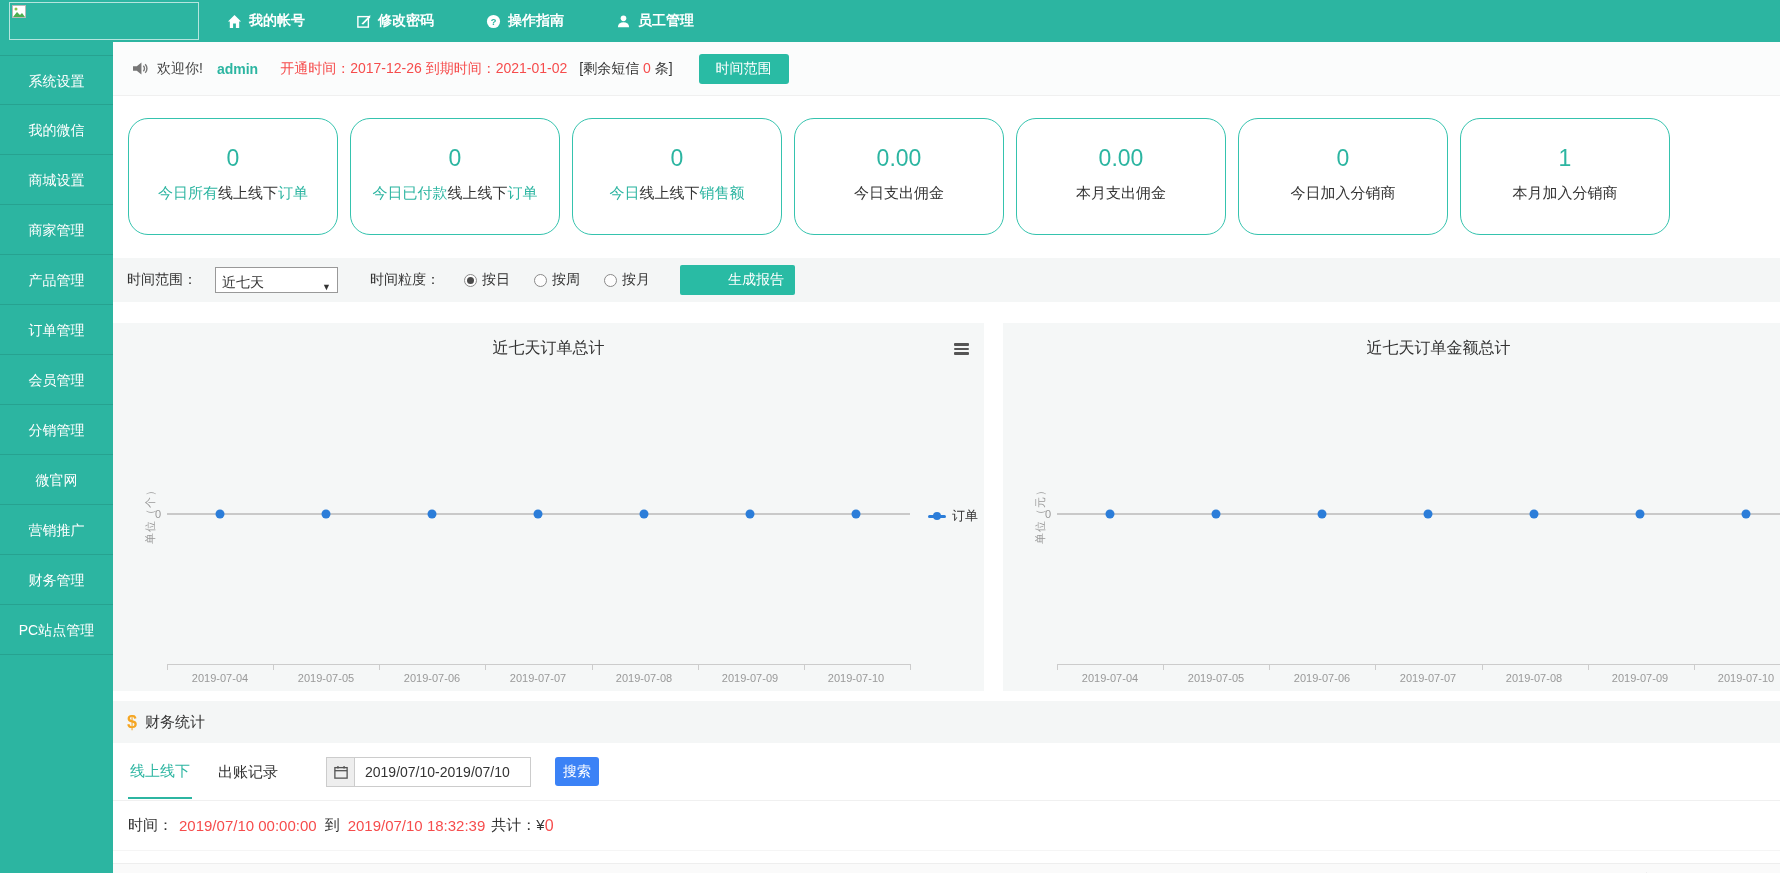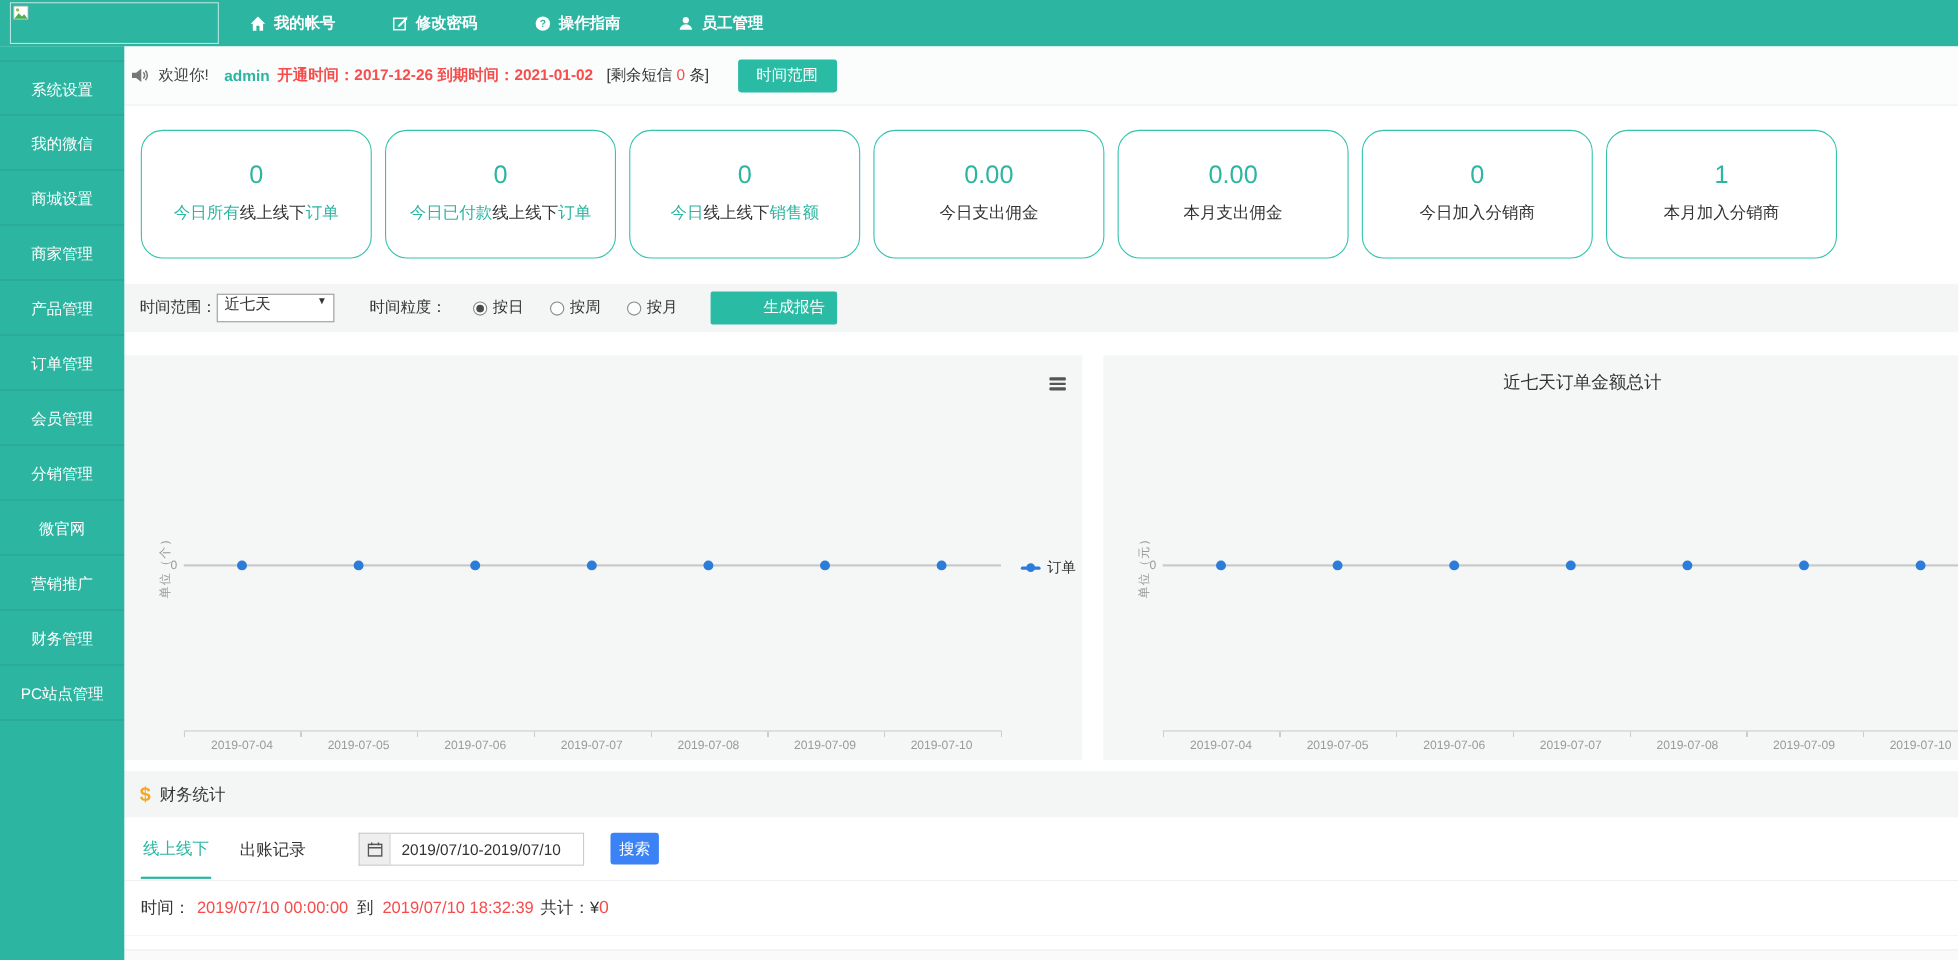--- a/index.html
+++ b/index.html
@@ -18,43 +18,43 @@
   
   .sidebar { position:absolute; left:0; top:42px; width:113px; height:831px; background:#2cb5a1; z-index:20; }
   .side-item { height:50px; line-height:50px; text-align:center; color:#fff; font-size:14px;
     border-bottom:1px solid rgba(0,0,0,.10); cursor:pointer; }
   .sidebar .side-item:first-child { border-top:1px solid rgba(0,0,0,.10); margin-top:13px; }
 
   
   .main { position:absolute; left:113px; top:42px; width:1667px; height:831px; background:#fff; }
 
   .welcome-bar { height:54px; background:#fbfcfc; border-bottom:1px solid #f0f0f0;
-    display:flex; align-items:center; padding-left:6px; font-size:14px; color:#444; }
+    display:flex; align-items:center; padding-left:19px; font-size:14px; color:#444; }
   .welcome-bar .greet { margin-left:8px; }
   .welcome-bar .uname { color:#2cb5a1; font-weight:bold; margin-left:14px; }
-  .welcome-bar .acct { color:#f64c4c; margin-left:7px;font-weight:bold; }
+  .welcome-bar .acct { color:#f64c4c; margin-left:22px; }
   .welcome-bar .sms { color:#333; margin-left:12px; }
   .welcome-bar .sms b { color:#f64c4c; font-weight:normal; }
   .buy-btn { margin-left:26px; background:#29bba4; color:#fff; border:none; font-size:14px;
     padding:6px 17px; border-radius:3px; cursor:pointer; }
 
   
   .cards-row { display:flex; gap:12px; padding:22px 0 23px 15px; }
   .card { flex:0 0 210px; height:117px; border:1px solid #35c3ae; border-radius:20px;
     background:#fff; text-align:center; padding-top:26px; }
   .card-value { font-size:23px; color:#2cb5a1; }
   .card-label { font-size:15px; margin-top:12px; }
   .card-label .teal { color:#2cb5a1; }
   .card-label .dark { color:#333; }
 
   
   .filter-strip { height:44px; background:#f4f6f6; display:flex; align-items:center;
     padding-left:14px; font-size:14px; color:#333; }
-  .select-box { width:107px; height:26px; border:1px solid #999; background:#fff; margin-left:0;
-    display:flex; align-items:flex-start; justify-content:space-between; padding:0 6px; cursor:pointer; }
+  .select-box { width:123px; height:26px; border:1px solid #999; background:#fff; margin-left:18px;
+    display:flex; align-items:flex-end; justify-content:space-between; padding:0 6px; cursor:pointer; }
   .select-box .arrow { font-size:9px; color:#333; }
   .gran-label { margin-left:32px; }
   .radio-item { display:flex; align-items:center; gap:5px; margin-left:24px; cursor:pointer; }
   .radio { width:13px; height:13px; border:1px solid #8a8a8a; border-radius:50%; background:#fdfdfd; position:relative; }
   .radio.checked::after { content:''; position:absolute; left:2px; top:2px; width:7px; height:7px;
     border-radius:50%; background:#4a4a4a; }
   .report-btn { margin-left:30px; background:#29bba4; color:#fff; border:none; font-size:14px;
     width:115px; height:30px; border-radius:2px; cursor:pointer;padding-left:37px; }
 
   
@@ -225,20 +225,21 @@
     <div class="radio-item">
       <span class="radio"></span>
       <span>按月</span>
     </div>
     <button class="report-btn">生成报告</button>
   </div>
 
   <div class="charts-strip">
 
     <div class="chart-panel">
+      <div class="chart-title">近七天订单总计</div>
       <div class="toolbox">
           <div></div>
           <div></div>
           <div></div>
         </div>
       <div class="y-name">单位（个）</div>
       <div class="y-tick">0</div>
       <div class="series-line"></div>
       <div class="dot" style="left:107px"></div>
       <div class="dot" style="left:213px"></div>

